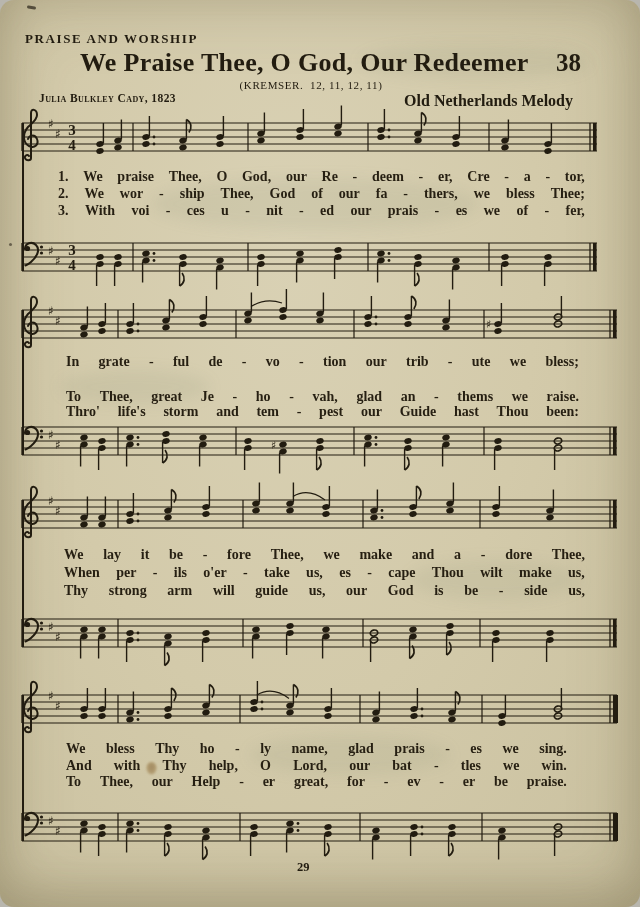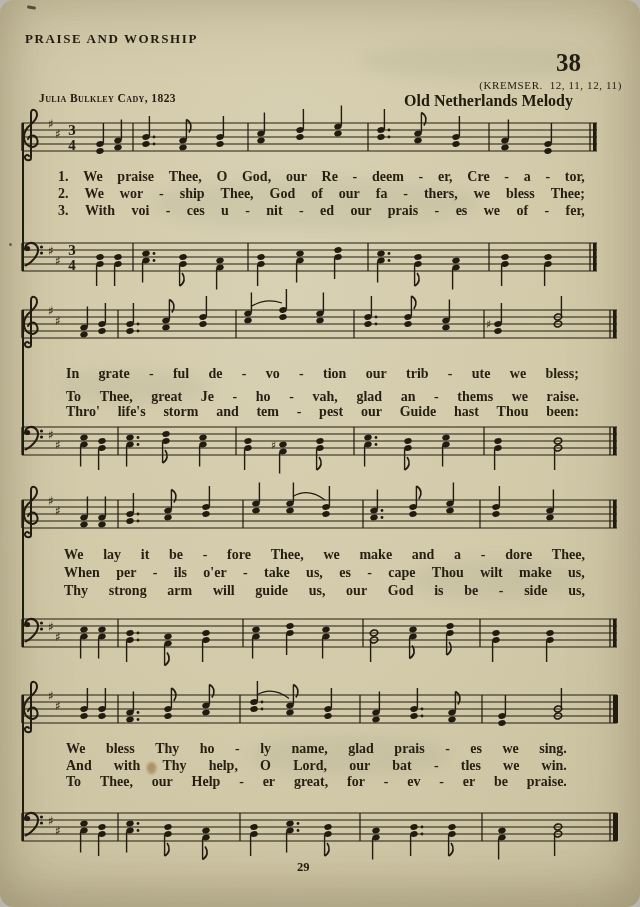--- a/index.html
+++ b/index.html
@@ -8,21 +8,21 @@
     background:
       radial-gradient(ellipse at 45% 28%, #d9d1b4 0%, #d3caaa 50%, #c9c09f 100%);
     box-shadow: inset 0 0 70px rgba(92,82,50,.28), inset 0 -18px 40px rgba(92,82,50,.18);
     font-family:"Liberation Serif","DejaVu Serif",serif;
     color:var(--ink,#221c10);
     border-radius:14px;
   }
   .hdr{position:absolute;left:25px;top:31px;font-size:13px;font-weight:700;letter-spacing:1.6px;}
   .title{position:absolute;left:80px;top:48px;font-size:26px;font-weight:700;letter-spacing:.3px;white-space:nowrap;}
   .hymn-no{position:absolute;left:556px;top:49px;font-size:25px;font-weight:700;}
-  .tune{position:absolute;left:0;top:79px;width:622px;text-align:right;font-size:11px;letter-spacing:.6px;white-space:pre;}
+  .tune{position:absolute;left:0;top:79px;width:622px;text-align:center;font-size:11px;letter-spacing:.6px;white-space:pre;}
   .credit-l{position:absolute;left:39px;top:92px;font-size:11.5px;font-variant:small-caps;font-weight:700;letter-spacing:.4px;}
   .credit-r{position:absolute;right:67px;top:92px;font-size:16px;font-weight:600;}
   .pageno{position:absolute;left:297px;top:852px;font-size:12.5px;font-weight:700;margin-top:8px;}
   .staff{position:absolute;}
   .sysline{position:absolute;width:1.6px;background:var(--ink,#221c10);}
   .lyrics{position:absolute;}
   .lyric-line{position:absolute;left:0;width:100%;display:flex;justify-content:space-between;
     font-size:14px;font-weight:600;color:#261f12;white-space:pre;}
   .ghost{position:absolute;background:rgba(125,140,105,.11);filter:blur(7px);border-radius:50%;pointer-events:none;}
   .mark1{position:absolute;left:27px;top:6px;width:9px;height:3px;background:#3a3326;border-radius:2px;transform:rotate(8deg);opacity:.8;}
@@ -37,32 +37,33 @@
   <div class="ghost" style="left:360px;top:44px;width:230px;height:36px;"></div>
   <div class="ghost" style="left:150px;top:178px;width:330px;height:52px;"></div>
   <div class="ghost" style="left:60px;top:370px;width:150px;height:34px;"></div>
   <div class="ghost" style="left:410px;top:560px;width:170px;height:40px;"></div>
   <div class="ghost" style="left:250px;top:735px;width:200px;height:40px;"></div>
   <div class="mark1"></div>
   <div class="mark2"></div>
   <div class="smudge"></div>
 
   <div class="hdr">PRAISE AND WORSHIP</div>
+  <div class="title">We Praise Thee, O God, Our Redeemer</div>
   <div class="hymn-no">38</div>
   <div class="tune">(KREMSER.  12, 11, 12, 11)</div>
   <div class="credit-l">Julia Bulkley Cady, 1823</div>
   <div class="credit-r">Old Netherlands Melody</div>
   <div class="pageno">29</div>
 <div class="lyrics" style="left: 58px; top: 169px; width: 527px; height: 65px;">
       <div class="lyric-line" style="top: 0px;"><span>1.</span><span>We</span><span>praise</span><span>Thee,</span><span>O</span><span>God,</span><span>our</span><span>Re</span><span>-</span><span>deem</span><span>-</span><span>er,</span><span>Cre</span><span>-</span><span>a</span><span>-</span><span>tor,</span></div>
       <div class="lyric-line" style="top: 17px;"><span>2.</span><span>We</span><span>wor</span><span>-</span><span>ship</span><span>Thee,</span><span>God</span><span>of</span><span>our</span><span>fa</span><span>-</span><span>thers,</span><span>we</span><span>bless</span><span>Thee;</span></div>
       <div class="lyric-line" style="top: 34px;"><span>3.</span><span>With</span><span>voi</span><span>-</span><span>ces</span><span>u</span><span>-</span><span>nit</span><span>-</span><span>ed</span><span>our</span><span>prais</span><span>-</span><span>es</span><span>we</span><span>of</span><span>-</span><span>fer,</span></div>
     </div>
     <div class="lyrics" style="left: 66px; top: 354px; width: 513px; height: 66.5px;">
-      <div class="lyric-line" style="top: 12px; gap: 12px;"><span>In</span><span>grate</span><span>-</span><span>ful</span><span>de</span><span>-</span><span>vo</span><span>-</span><span>tion</span><span>our</span><span>trib</span><span>-</span><span>ute</span><span>we</span><span>bless;</span></div>
+      <div class="lyric-line" style="top: 0px; gap: 12px;"><span>In</span><span>grate</span><span>-</span><span>ful</span><span>de</span><span>-</span><span>vo</span><span>-</span><span>tion</span><span>our</span><span>trib</span><span>-</span><span>ute</span><span>we</span><span>bless;</span></div>
       <div class="lyric-line" style="top: 17.5px; margin-top: 32px;"><span>Thro'</span><span>life's</span><span>storm</span><span>and</span><span>tem</span><span>-</span><span>pest</span><span>our</span><span>Guide</span><span>hast</span><span>Thou</span><span>been:</span></div>
       <div class="lyric-line" style="top: 35px;"><span>To</span><span>Thee,</span><span>great</span><span>Je</span><span>-</span><span>ho</span><span>-</span><span>vah,</span><span>glad</span><span>an</span><span>-</span><span>thems</span><span>we</span><span>raise.</span></div>
     </div>
     <div class="lyrics" style="left: 64px; top: 547px; width: 521px; height: 68px;">
       <div class="lyric-line" style="top: 0px;"><span>We</span><span>lay</span><span>it</span><span>be</span><span>-</span><span>fore</span><span>Thee,</span><span>we</span><span>make</span><span>and</span><span>a</span><span>-</span><span>dore</span><span>Thee,</span></div>
       <div class="lyric-line" style="top: 18px;"><span>When</span><span>per</span><span>-</span><span>ils</span><span>o'er</span><span>-</span><span>take</span><span>us,</span><span>es</span><span>-</span><span>cape</span><span>Thou</span><span>wilt</span><span>make</span><span>us,</span></div>
       <div class="lyric-line" style="top: 36px;"><span>Thy</span><span>strong</span><span>arm</span><span>will</span><span>guide</span><span>us,</span><span>our</span><span>God</span><span>is</span><span>be</span><span>-</span><span>side</span><span>us,</span></div>
     </div>
     <div class="lyrics" style="left: 66px; top: 741px; width: 501px; height: 63.5px;">
       <div class="lyric-line" style="top: 0px;"><span>We</span><span>bless</span><span>Thy</span><span>ho</span><span>-</span><span>ly</span><span>name,</span><span>glad</span><span>prais</span><span>-</span><span>es</span><span>we</span><span>sing.</span></div>

